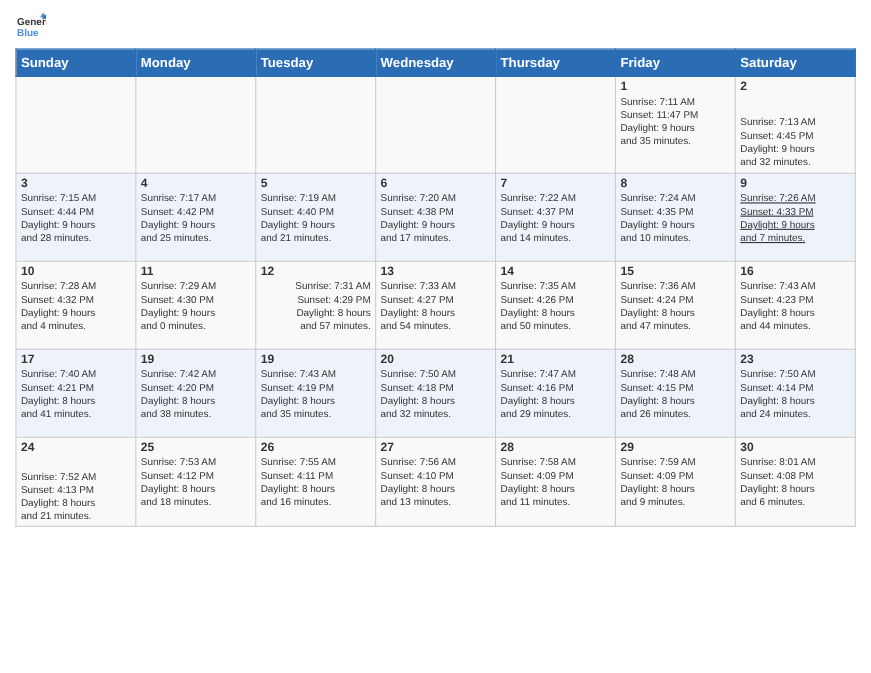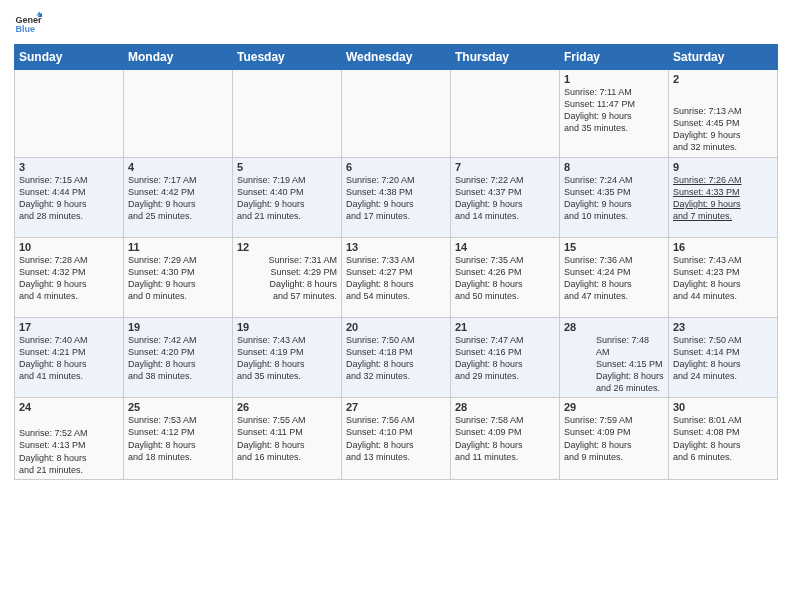--- a/index.html
+++ b/index.html
@@ -267,21 +267,21 @@
           </td>
           <td>
             <span class="day-num">21</span>
             <div class="day-info" style="white-space: pre-line;">Sunrise: 7:47 AM
 Sunset: 4:16 PM
 Daylight: 8 hours
 and 29 minutes.</div>
           </td>
           <td>
             <span class="day-num">28</span>
-            <div class="day-info" style="white-space: pre-line; margin-left: 32px;">Sunrise: 7:48 AM
+            <div class="day-info" style="white-space: pre-line;">Sunrise: 7:48 AM
 Sunset: 4:15 PM
 Daylight: 8 hours
 and 26 minutes.</div>
           </td>
           <td>
             <span class="day-num">23</span>
             <div class="day-info" style="white-space: pre-line;">Sunrise: 7:50 AM
 Sunset: 4:14 PM
 Daylight: 8 hours
 and 24 minutes.</div>

